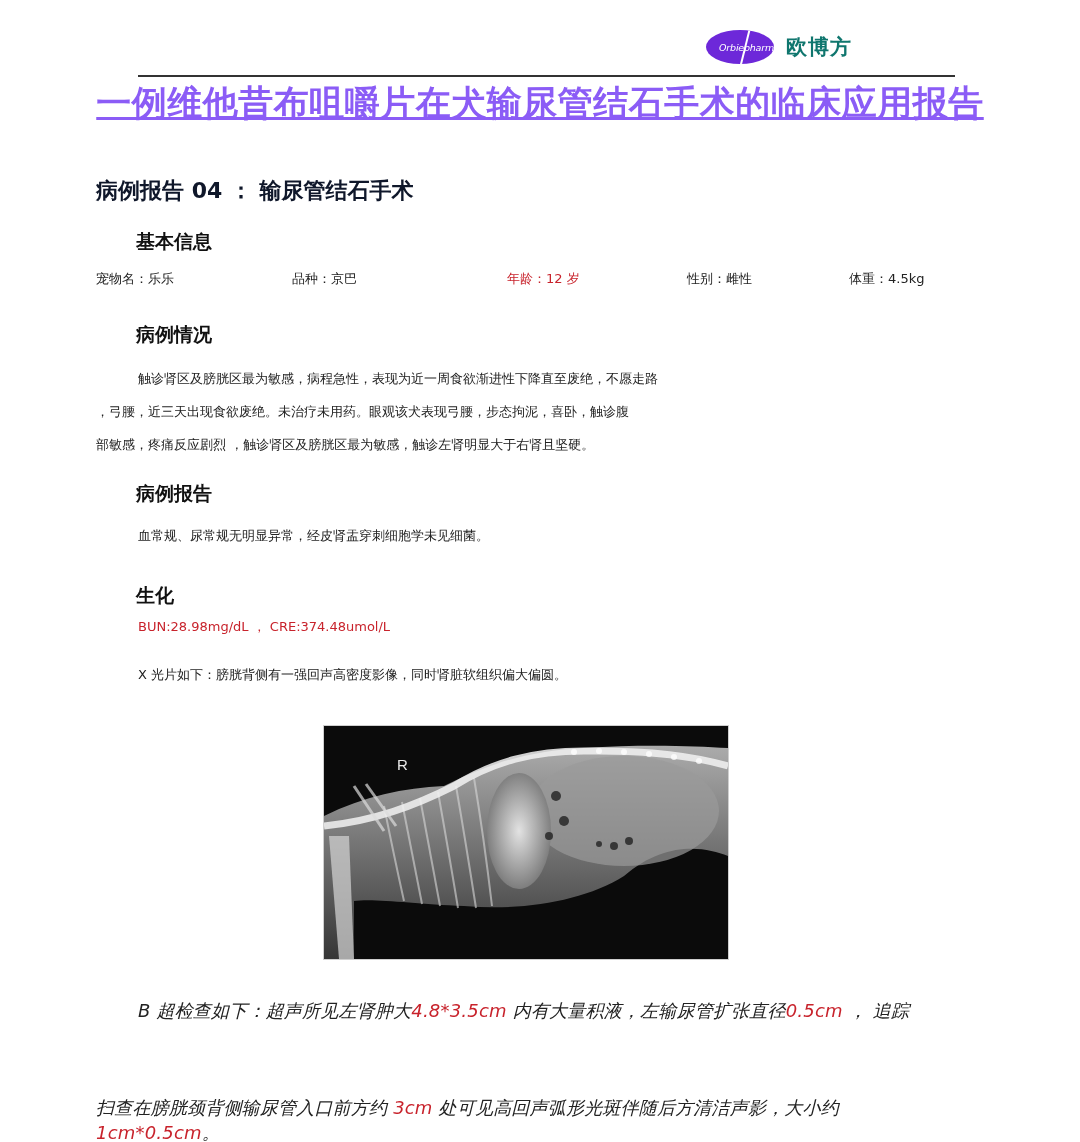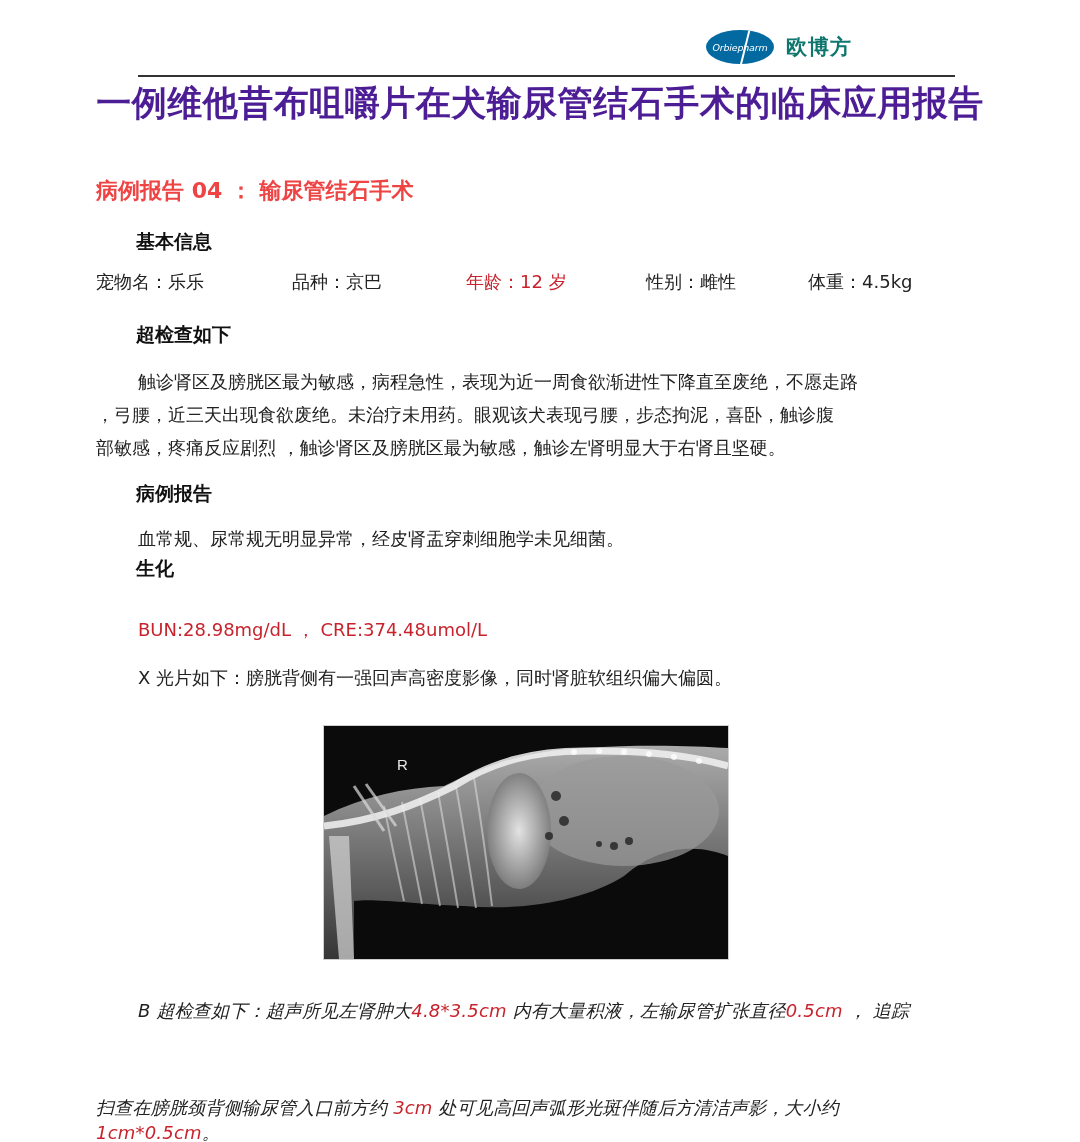--- a/index.html
+++ b/index.html
@@ -20,25 +20,25 @@
     left: 706px;
     top: 30px;
     display: flex;
     align-items: center;
     gap: 12px;
   }
   .logo-oval {
     width: 68px;
     height: 34px;
     border-radius: 50%;
-    background: #0369a1;
+    background: #6d28d9;
     position: relative;
     display: flex;
     align-items: center;
-    justify-content: center;
+    justify-content: flex-end;
     overflow: hidden;
   }
   .logo-oval .logo-text {
     color: #ffffff;
     font-family: "DejaVu Sans", sans-serif;
     font-style: italic;
     font-size: 9.5px;
     letter-spacing: -0.2px;
     position: relative;
     z-index: 2;
@@ -68,45 +68,46 @@
     background: #333333;
   }
   .doc-title {
     position: absolute;
     left: 0;
     top: 80px;
     width: 1080px;
     text-align: center;
     font-size: 35px;
     font-weight: bold;
-    color: #4c1d95;
+    color: #8b5cf6;
     letter-spacing: 0.5px;
     white-space: nowrap;
+    text-decoration: underline;
   }
   .content {
     position: absolute;
     left: 96px;
     top: 0;
     width: 920px;
   }
   .abs { position: absolute; white-space: nowrap; }
   .case-title {
     top: 176px;
     font-size: 22px;
     font-weight: bold;
-    color: #ef4444;
+    color: #0f172a;
   }
   .section-h {
     font-size: 19px;
     font-weight: bold;
     color: #111111;
     margin-left: 40px;
   }
   .body-text {
-    font-size: 18px;
+    font-size: 13px;
     color: #222222;
   }
   .red { color: #c8232c; }
   .info-row {
     top: 270px;
     display: flex;
     width: 880px;
   }
   .info-row span { display: inline-block; }
   .xray {
@@ -151,35 +152,35 @@
 <div class="doc-title">一例维他昔布咀嚼片在犬输尿管结石手术的临床应用报告</div>
 
 <div class="content">
   <div class="abs case-title">病例报告 04 ： 输尿管结石手术</div>
 
   <div class="abs section-h" style="top:229px;">基本信息</div>
 
   <div class="abs body-text info-row">
     <span style="width:196px;">宠物名：乐乐</span>
     <span style="width:174px;">品种：京巴</span>
-    <span style="width:180px;" class="red">年龄：12 岁</span>
+    <span style="width:180px;margin-left:41px;" class="red">年龄：12 岁</span>
     <span style="width:162px;">性别：雌性</span>
     <span>体重：4.5kg</span>
   </div>
 
-  <div class="abs section-h" style="top:322px;">超检查如下</div>
+  <div class="abs section-h" style="top:322px;">病例情况</div>
 
   <div class="abs body-text" style="top:370px; left:42px;">触诊肾区及膀胱区最为敏感，病程急性，表现为近一周食欲渐进性下降直至废绝，不愿走路</div>
   <div class="abs body-text" style="top:403px;">，弓腰，近三天出现食欲废绝。未治疗未用药。眼观该犬表现弓腰，步态拘泥，喜卧，触诊腹</div>
   <div class="abs body-text" style="top:436px;">部敏感，疼痛反应剧烈 ，触诊肾区及膀胱区最为敏感，触诊左肾明显大于右肾且坚硬。</div>
 
   <div class="abs section-h" style="top:481px;">病例报告</div>
   <div class="abs body-text" style="top:527px; left:42px;">血常规、尿常规无明显异常，经皮肾盂穿刺细胞学未见细菌。</div>
 
-  <div class="abs section-h" style="top:556px;">生化</div>
+  <div class="abs section-h" style="top:583px;">生化</div>
   <div class="abs body-text red" style="top:618px; left:42px;">BUN:28.98mg/dL ， CRE:374.48umol/L</div>
   <div class="abs body-text" style="top:666px; left:42px;">X 光片如下：膀胱背侧有一强回声高密度影像，同时肾脏软组织偏大偏圆。</div>
 </div>
 
 <div class="xray">
   <svg width="404" height="233" viewBox="0 0 404 233">
     <defs>
       <radialGradient id="g1" cx="50%" cy="50%" r="60%">
         <stop offset="0%" stop-color="#e8e8e8"></stop>
         <stop offset="100%" stop-color="#6a6a6a"></stop>

